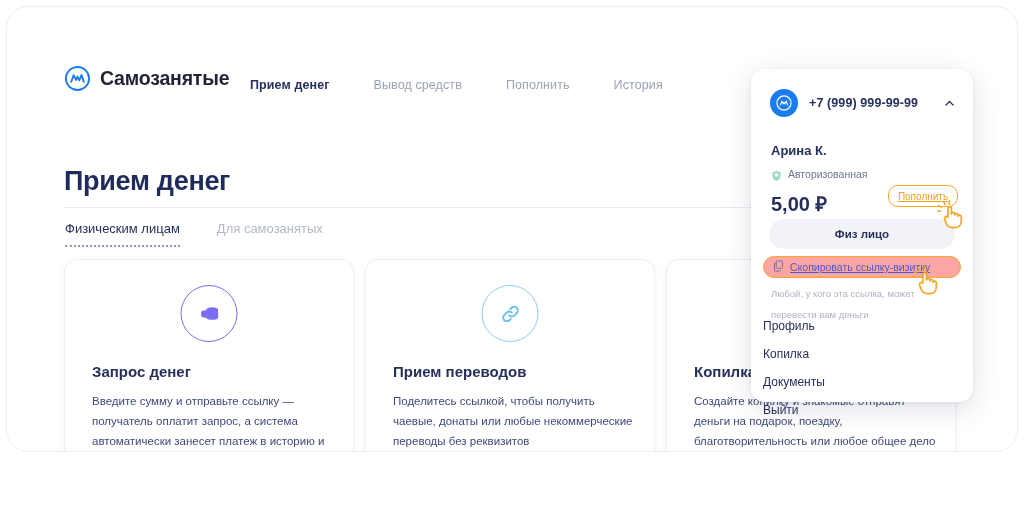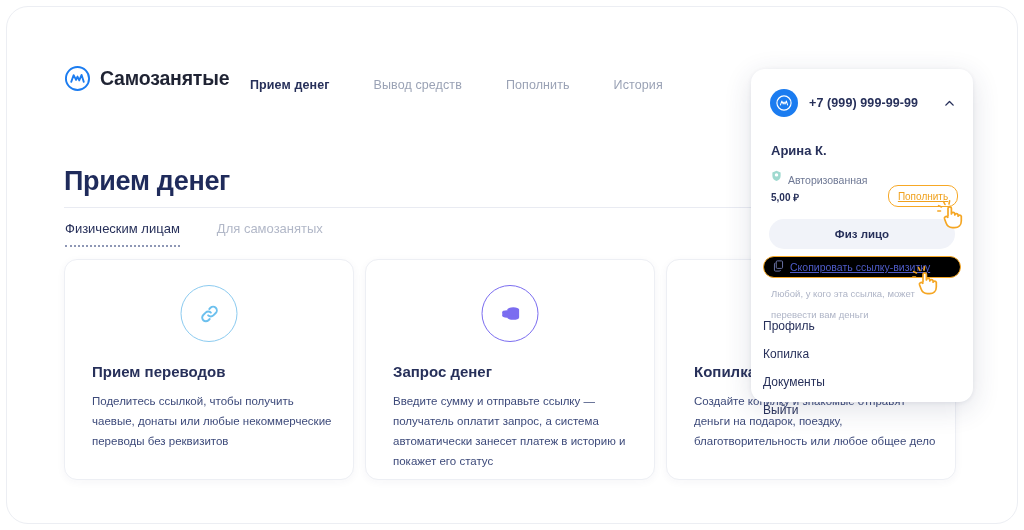--- a/index.html
+++ b/index.html
@@ -12,21 +12,21 @@
   #screen {
     position: relative;
     width: 1024px; height: 530px;
     background: #ffffff;
     box-sizing: border-box;
   }
   
   #page {
     position: absolute;
     left: 6px; top: 6px;
-    width: 1012px; height: 518px;
+    width: 1012px; height: 446px;
     background: #ffffff;
     border: 1px solid #eceef3;
     border-radius: 22px;
     overflow: hidden;
     box-sizing: border-box;
   }
 
   
   .header {
     position: absolute;
@@ -185,30 +185,30 @@
   .dd-name {
     position: absolute;
     left: 20px; top: 74px;
     font-size: 13px;
     font-weight: bold;
     color: #27305a;
   }
   .dd-status {
     position: absolute;
     left: 20px; top: 99px;
-    display: flex; align-items: flex-end; gap: 6px;
+    display: flex; align-items: flex-start; gap: 6px;
   }
   .dd-status-text {
     font-size: 10.5px;
     color: #6e7894;
   }
   .dd-balance {
     position: absolute;
     left: 20px; top: 121px;
-    font-size: 10px;
+    font-size: 20px;
     font-weight: bold;
     color: #27305a;
   }
   .topup-wrap {
     position: absolute;
     left: 137px; top: 116px;
     width: 68px; height: 20px;
     border: 1.6px solid #f7a825;
     border-radius: 10px;
     display: flex; align-items: center; justify-content: center;
@@ -233,21 +233,21 @@
   }
   .copy-wrap {
     position: absolute;
     left: 12px; top: 187px;
     width: 198px; height: 22px;
     border: 1.6px solid #f7a825;
     border-radius: 11px;
     display: flex; align-items: center; gap: 6px;
     padding-left: 9px;
     box-sizing: border-box;
-    background: #000000;
+    background: #fca5a5;
   }
   .copy-link {
     font-size: 10.5px;
     color: #4e5bc7;
     text-decoration: underline;
     white-space: nowrap;
   }
   .copy-hint {
     position: absolute;
     left: 20px; top: 214px;
@@ -301,45 +301,45 @@
 
     <div class="page-title">Прием денег</div>
     <div class="title-rule"></div>
 
     <div class="tabs">
       <div class="tab active">Физическим лицам</div>
       <div class="tab">Для самозанятых</div>
     </div>
 
     <div class="cards">
-
-      <div class="card">
-        <div class="card-icon lightblue">
-          <svg width="22" height="22" viewBox="0 0 24 24" fill="none" stroke="#6cc0ee" stroke-width="2.1" stroke-linecap="round">
-            <path d="M10.5 13.5a4 4 0 0 0 5.7 0l2.6-2.6a4 4 0 0 0-5.7-5.7l-1.3 1.3"></path>
-            <path d="M13.5 10.5a4 4 0 0 0-5.7 0l-2.6 2.6a4 4 0 0 0 5.7 5.7l1.3-1.3"></path>
-          </svg>
-        </div>
-        <div class="card-title">Прием переводов</div>
-        <div class="card-desc">Поделитесь ссылкой, чтобы получить чаевые, донаты или любые некоммерческие переводы без реквизитов</div>
-      </div>
 
       <div class="card">
         <div class="card-icon purple">
           <svg width="24" height="22" viewBox="0 0 26 24" fill="#7b6df0">
             <ellipse cx="9" cy="10" rx="5" ry="2"></ellipse>
             <rect x="4" y="10" width="10" height="4"></rect>
             <ellipse cx="9" cy="14" rx="5" ry="2"></ellipse>
             <ellipse cx="16" cy="7" rx="6.4" ry="2.3"></ellipse>
             <rect x="9.6" y="7" width="12.8" height="9"></rect>
             <ellipse cx="16" cy="16" rx="6.4" ry="2.3"></ellipse>
           </svg>
         </div>
         <div class="card-title">Запрос денег</div>
         <div class="card-desc">Введите сумму и отправьте ссылку — получатель оплатит запрос, а система автоматически занесет платеж в историю и покажет его статус</div>
+      </div>
+
+      <div class="card">
+        <div class="card-icon lightblue">
+          <svg width="22" height="22" viewBox="0 0 24 24" fill="none" stroke="#6cc0ee" stroke-width="2.1" stroke-linecap="round">
+            <path d="M10.5 13.5a4 4 0 0 0 5.7 0l2.6-2.6a4 4 0 0 0-5.7-5.7l-1.3 1.3"></path>
+            <path d="M13.5 10.5a4 4 0 0 0-5.7 0l-2.6 2.6a4 4 0 0 0 5.7 5.7l1.3-1.3"></path>
+          </svg>
+        </div>
+        <div class="card-title">Прием переводов</div>
+        <div class="card-desc">Поделитесь ссылкой, чтобы получить чаевые, донаты или любые некоммерческие переводы без реквизитов</div>
       </div>
 
       <div class="card">
         <div class="card-icon" style="border-color:#f5c87a;">
           <svg width="23" height="22" viewBox="0 0 24 24" fill="#f5a623">
             <path d="M18 9c0-3-3-5-6.5-5S5 6 5 9c0 1.6.8 3 2 4v3h2.5v-1.6c.6.1 1.3.2 2 .2s1.4-.1 2-.2V16H16v-3.2c.6-.4 1.1-1 1.5-1.6H20V9h-2z"></path>
             <circle cx="14.5" cy="8.5" r="1" fill="#ffffff"></circle>
           </svg>
         </div>
         <div class="card-title">Копилка</div>

